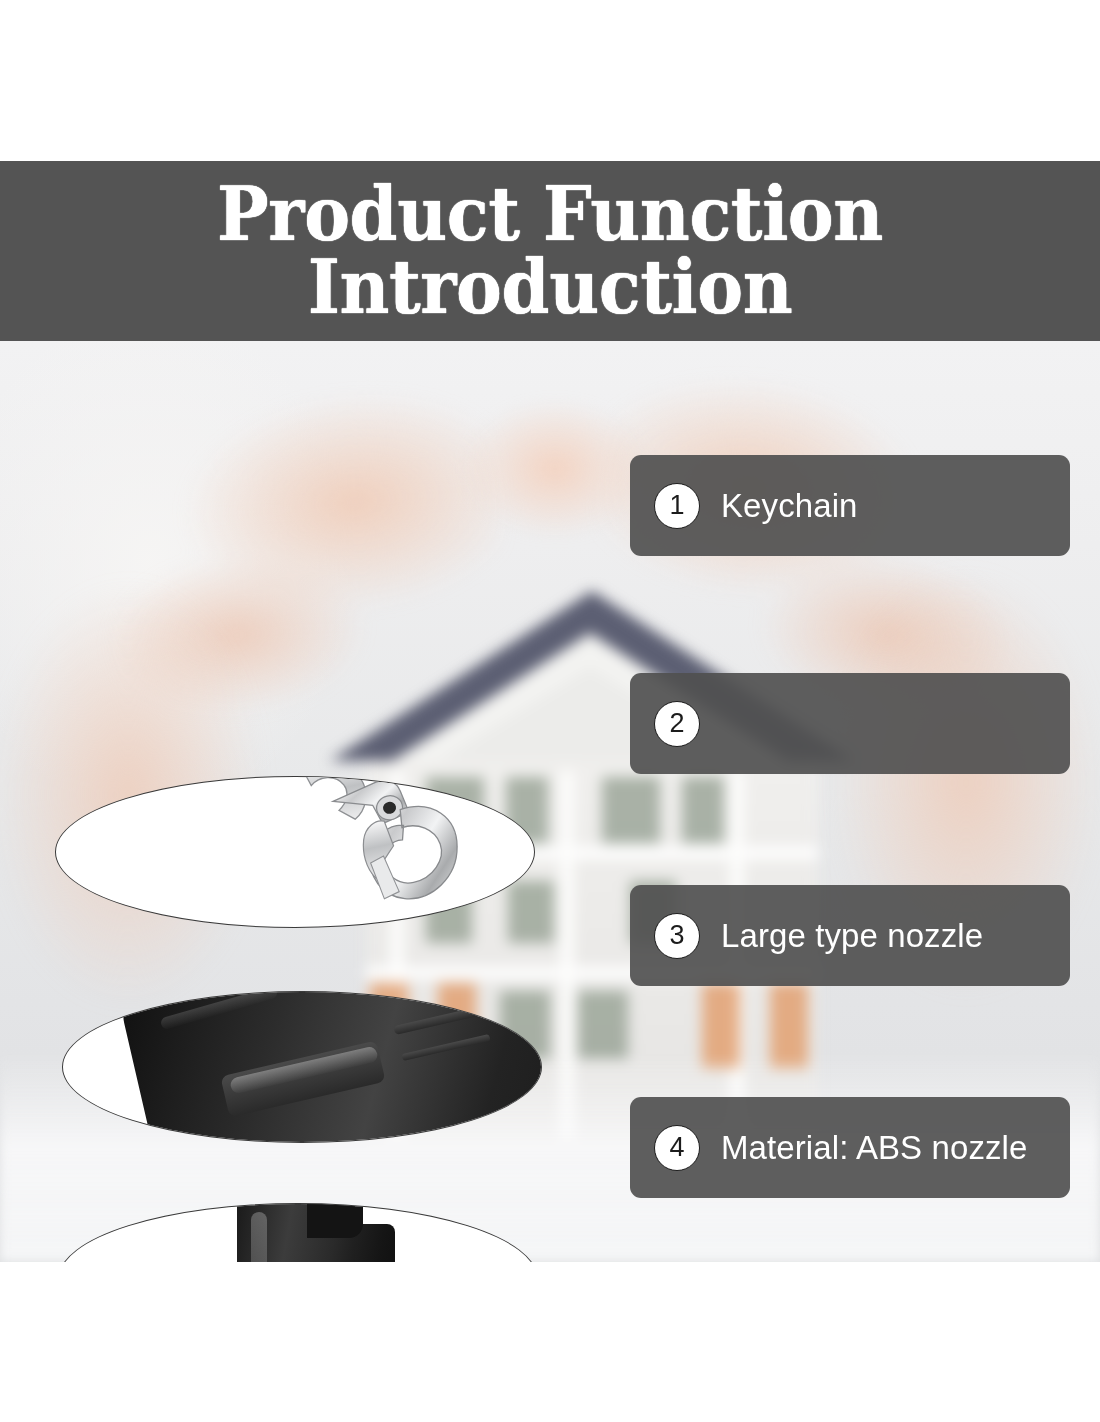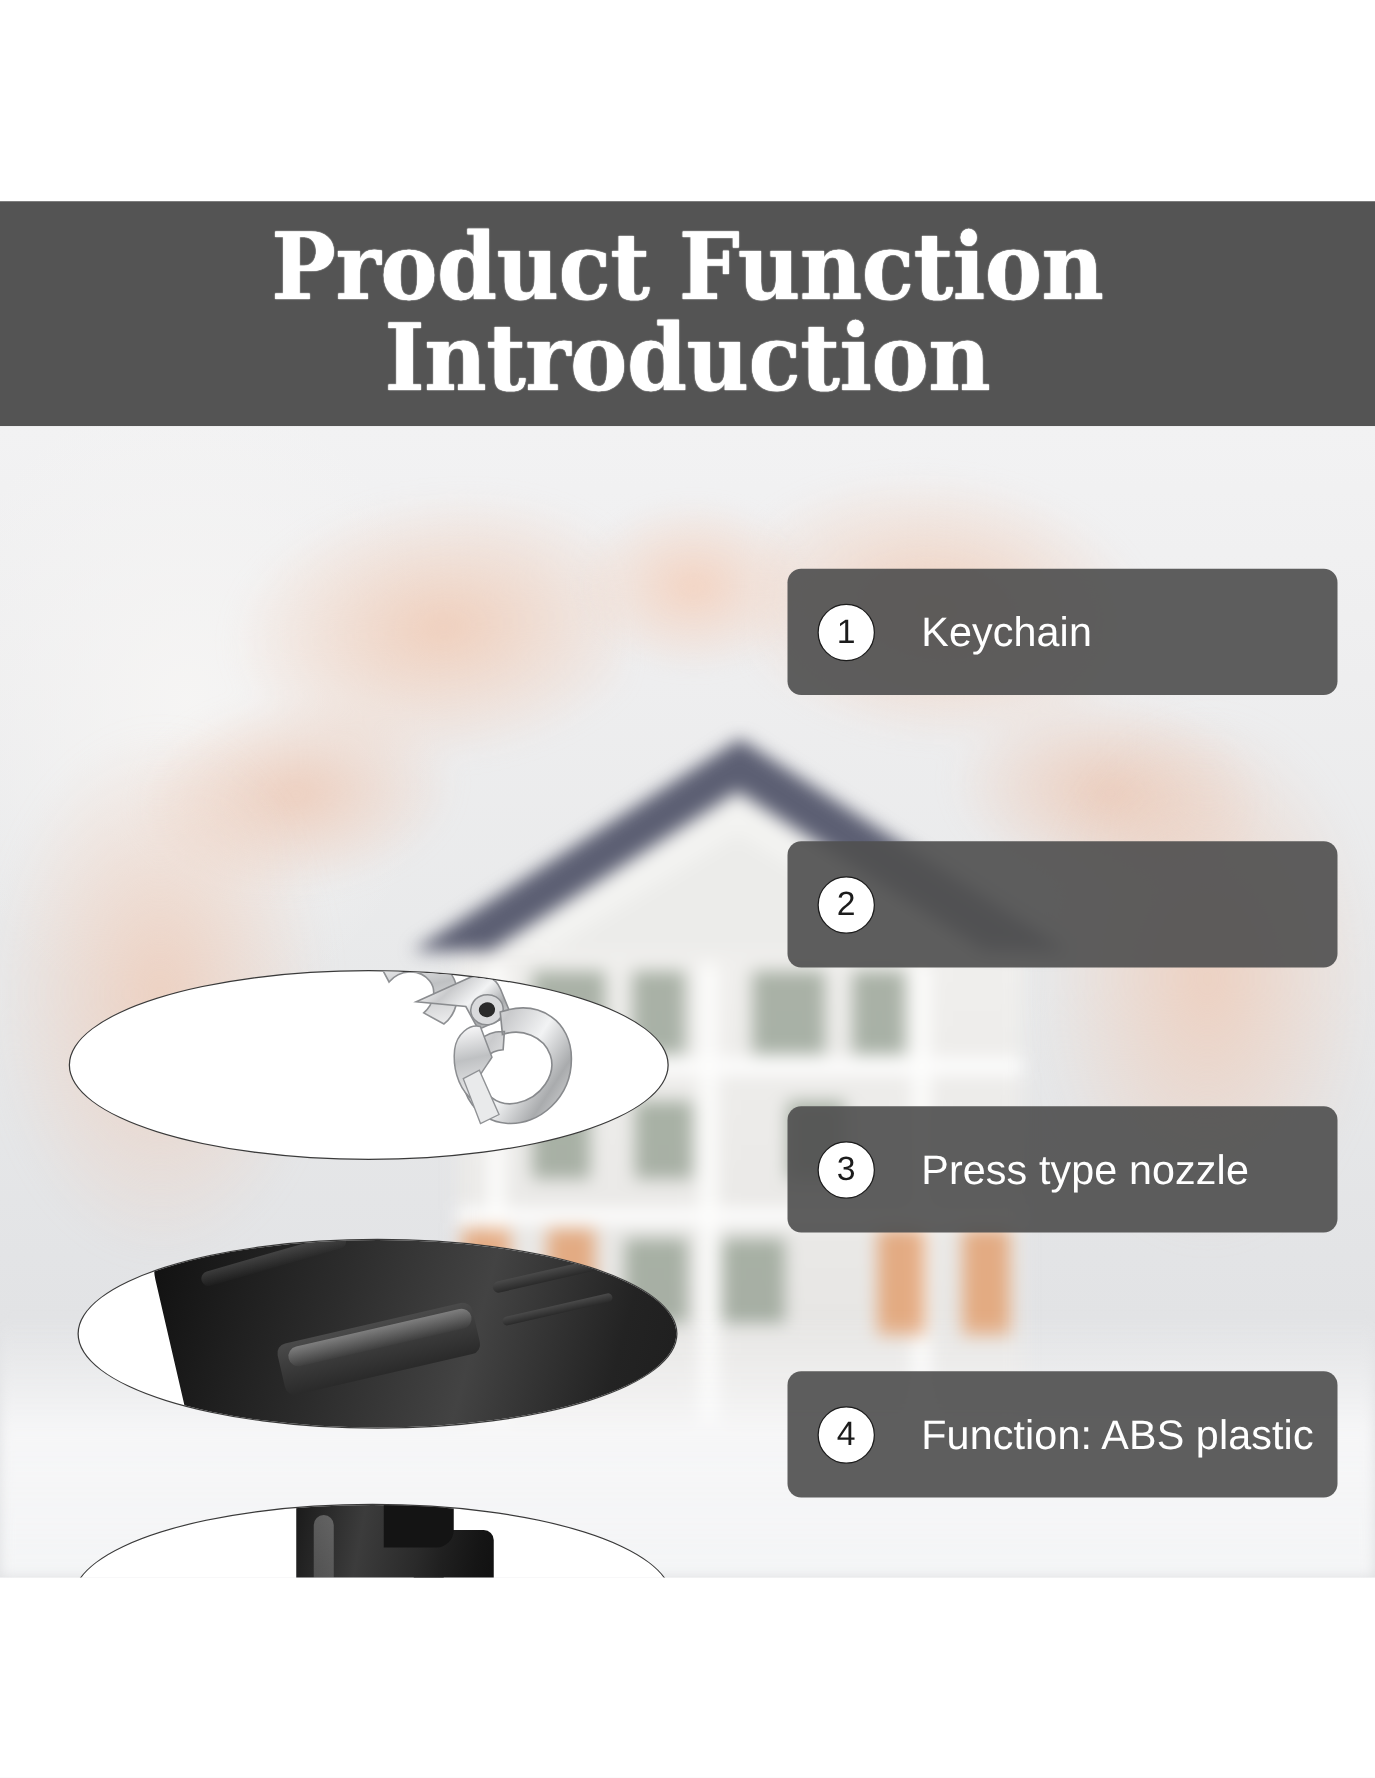--- a/index.html
+++ b/index.html
@@ -262,21 +262,21 @@
     border:1.8px solid #1c1c1c;
     color:#1c1c1c;
     font-size:27px;
     font-weight:400;
     display:flex;
     align-items:center;
     justify-content:center;
     line-height:1;
   }
   .label-text {
-    margin-left:37px;
+    margin-left:21px;
     color:#ffffff;
     font-size:33px;
     font-weight:400;
     letter-spacing:0.1px;
     white-space:nowrap;
   }
 
   .lb1 { left:630px; top:455px;  width:440px; }
   .lb2 { left:630px; top:673px;  width:440px; }
   .lb3 { left:630px; top:885px;  width:440px; }
@@ -391,21 +391,21 @@
     <div class="badge">1</div>
     <div class="label-text">Keychain</div>
   </div>
 
   <div class="label-box lb2">
     <div class="badge">2</div>
   </div>
 
   <div class="label-box lb3">
     <div class="badge">3</div>
-    <div class="label-text">Press type nozzle</div>
+    <div class="label-text">Large type nozzle</div>
   </div>
 
   <div class="label-box lb4">
     <div class="badge">4</div>
-    <div class="label-text">Function: ABS plastic</div>
+    <div class="label-text">Material: ABS nozzle</div>
   </div>
 
 </div>
 
 </body></html>

